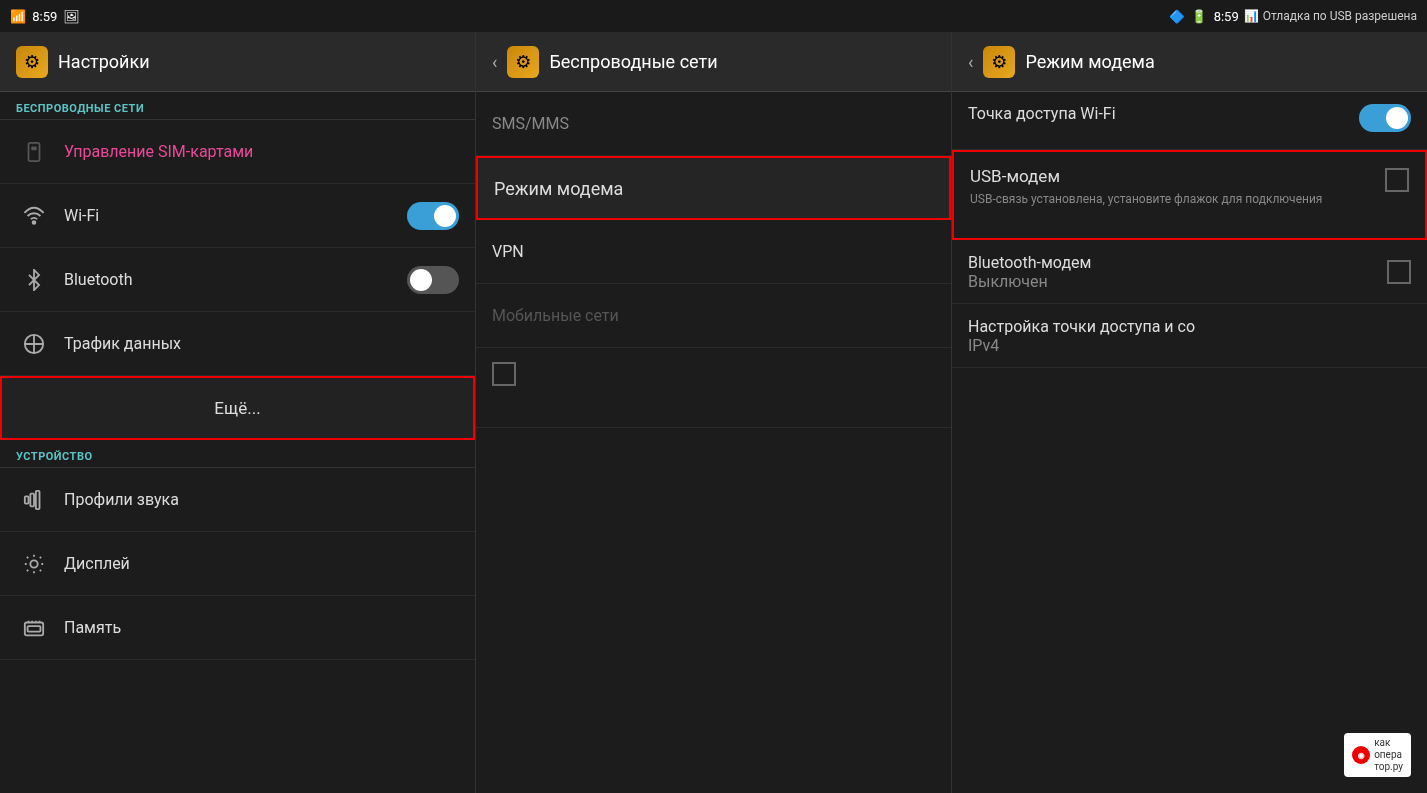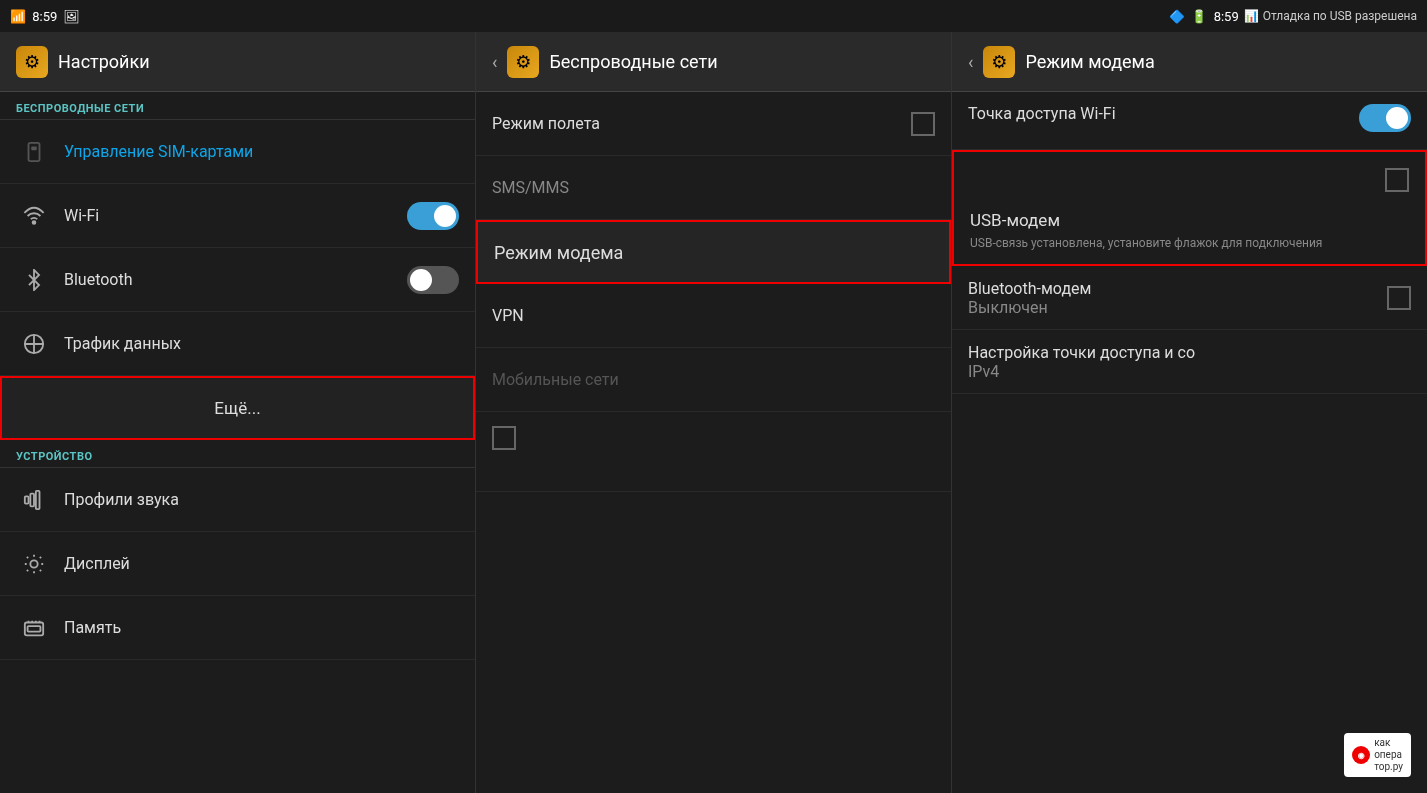--- a/index.html
+++ b/index.html
@@ -228,21 +228,21 @@
     }
 
     
     .modem-mode-item {
       border: 2px solid #e00;
       background: #252525;
     }
 
     
     .menu-item.sim-item .item-icon { color: #555; }
-    .menu-item.sim-item .item-label { color: #0ea5e9; }
+    .menu-item.sim-item .item-label { color: #ec4899; }
   </style>
 </head>
 <body>
 
 <div class="status-bar">
   <div class="status-left">
     <span>📶</span>
     <span>8:59</span>
     <span>🖼</span>
   </div>
@@ -369,26 +369,20 @@
   </div>
 
   <div class="panel">
     <div class="panel-header">
       <span class="back-arrow">‹</span>
       <div class="gear-icon">⚙</div>
       <span class="title">Беспроводные сети</span>
     </div>
     <div class="panel-body">
 
-      <div class="menu-item">
-        <div class="item-text">
-          <span class="item-label">Режим полета</span>
-        </div>
-        <div class="checkbox"></div>
-      </div>
 
       <div class="menu-item">
         <div class="item-text">
           <span class="item-sublabel">SMS/MMS</span>
         </div>
       </div>
 
       <div class="menu-item modem-mode-item">
         <div class="item-text">
           <span class="item-label" style="font-size:18px;">Режим модема</span>
@@ -422,21 +416,21 @@
     <div class="panel-body">
 
       <div class="wifi-access-row">
         <span class="label">Точка доступа Wi-Fi</span>
         <div class="toggle on">
           <div class="knob"></div>
         </div>
       </div>
 
       <div class="menu-item usb-modem-block" style="height:auto; padding:12px 16px; min-height:90px; align-items:flex-start;">
-        <div class="item-text" style="padding-top:2px;margin-top:44px;">
+        <div class="item-text" style="padding-top:2px;">
           <span class="item-label" style="font-size:17px; color:#ddd;">USB-модем</span>
           <span class="item-sublabel" style="font-size:12px; line-height:1.5; margin-top:4px;">USB-связь установлена, установите флажок для подключения</span>
         </div>
         <div class="checkbox" style="align-self:flex-start; margin-top:4px; flex-shrink:0;"></div>
       </div>
 
       <div class="menu-item" style="height:auto; padding:10px 16px; min-height:64px;gap:16px;">
         <div class="item-text">
           <span class="item-label">Bluetooth-модем</span>
           <span class="item-sublabel">Выключен</span>

